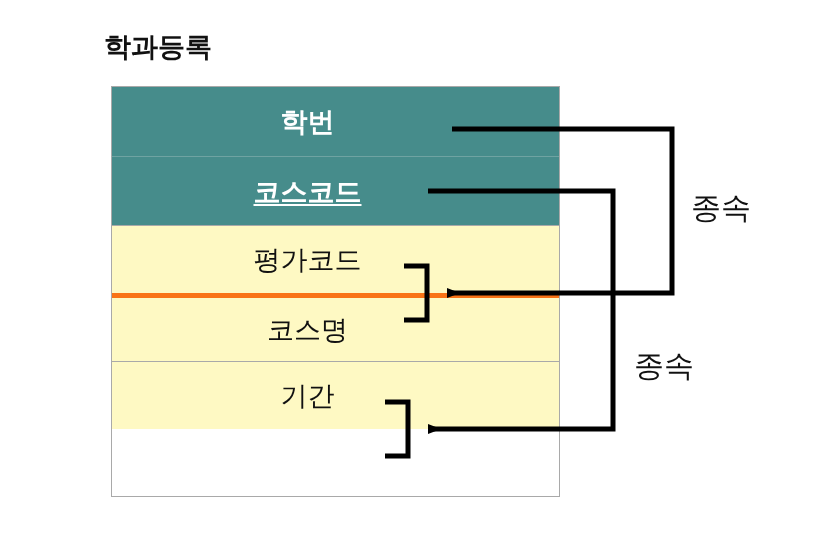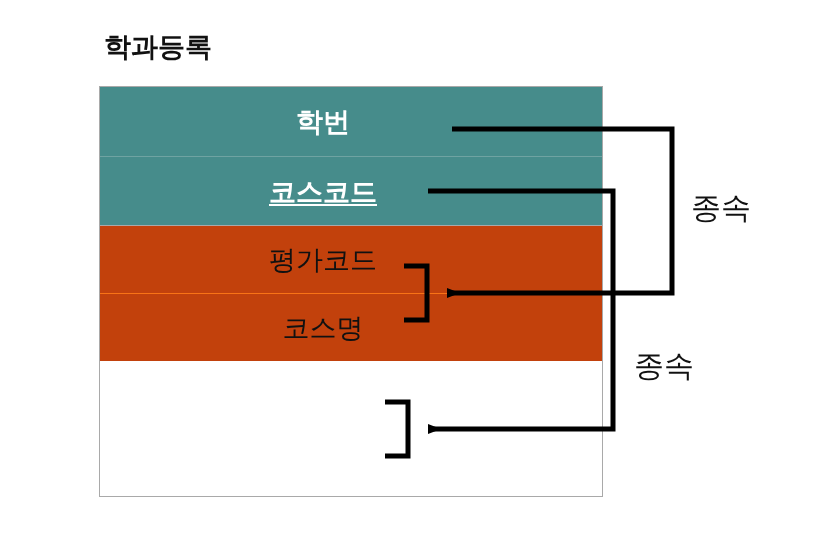--- a/index.html
+++ b/index.html
@@ -32,23 +32,23 @@
     font-size: 27px;
     line-height: 1.25;
     font-weight: 700;
     color: #111111;
     white-space: nowrap;
   }
 
   
   .attr-table {
     position: absolute;
-    left: 99px;
+    left: 111px;
     top: 86px;
-    width: 504px;
+    width: 449px;
     height: 411px;
     border: 1px solid #a9a9a9;
     box-sizing: border-box;
     background: #ffffff;
   }
 
   .attr-row {
     position: relative;
     box-sizing: border-box;
     display: flex;
@@ -78,26 +78,26 @@
     border-top: 1px solid #6fa3a2;
   }
   .attr-row.key .attr-label.underlined {
     text-decoration: underline;
     text-underline-offset: 3px;
     text-decoration-thickness: 2px;
   }
 
   
   .attr-row.normal {
-    background: #c2410c;
+    background: #fef9c3;
     height: 68px;
     border-top: 1px solid #a9a9a9;
   }
   .attr-row.normal.strong-top {
-    border-top: 1px solid #f97316;
+    border-top: 5px solid #f97316;
     text-align: center;
   }
   .attr-row.normal .attr-label {
     color: #111111;
     font-weight: 400;
   }
 
   
   #links {
     position: absolute;
@@ -138,20 +138,23 @@
 
     <div class="attr-row normal">
       <span class="attr-label">평가코드</span>
     </div>
 
 
     <div class="attr-row normal strong-top">
       <span class="attr-label">코스명</span>
     </div>
 
+    <div class="attr-row normal">
+      <span class="attr-label">기간</span>
+    </div>
 
   </div>
 
   <svg id="links" viewBox="0 0 840 556" width="840" height="556">
     <defs>
       <marker id="arrowLeft" markerWidth="14" markerHeight="12" refX="13" refY="6" orient="auto" markerUnits="userSpaceOnUse">
         <path d="M13,1 L13,11 L0,6 Z" fill="#000000"></path>
       </marker>
     </defs>
 

